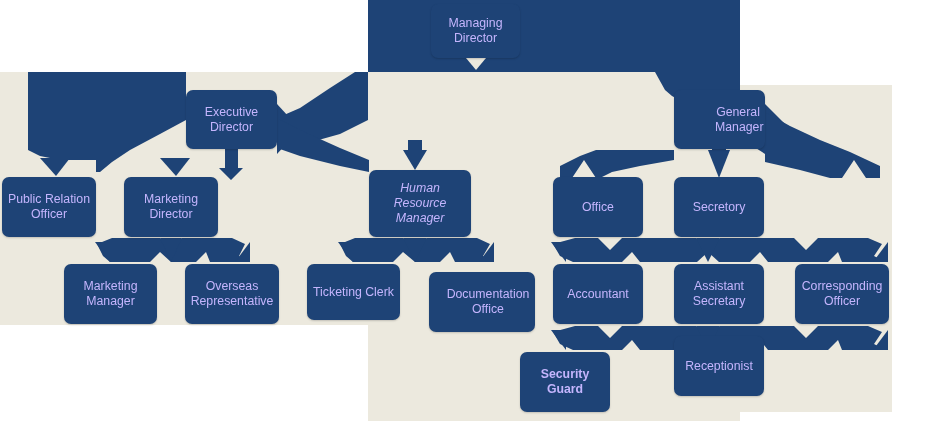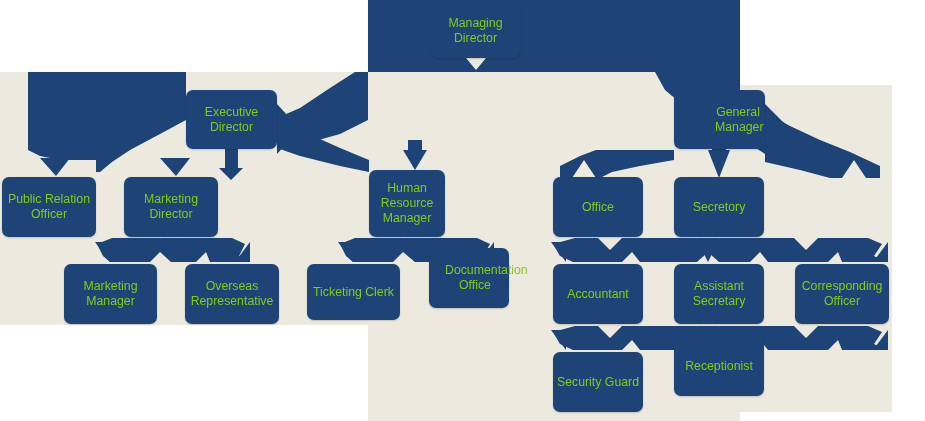--- a/index.html
+++ b/index.html
@@ -22,21 +22,21 @@
   #panel-right{left:552px; top:85px;  width:340px; height:327px;}
 
   
   #links{position:absolute;left:0;top:0;width:925px;height:421px;}
 
   
   .node{
     position:absolute;
     background:#1e4376;
     border-radius:7px;
-    color:#84cc16;
+    color:#c4b5fd;
     display:flex;
     align-items:center;
     justify-content:center;
     text-align:center;
     line-height:1.22;
     font-size:12.3px;
     box-sizing:border-box;
     padding:2px 4px;
     box-shadow:0 1px 2px rgba(0,0,0,.18);
   }
@@ -229,21 +229,21 @@
       <span>Public Relation</span>
       <span>Officer</span>
     </span>
   </div>
   <div class="node" style="left:124px;top:177px;width:94px;height:60px;">
     <span>
       <span>Marketing</span>
       <span>Director</span>
     </span>
   </div>
-  <div class="node" style="left:369px;top:170px;width:76px;height:67px;">
+  <div class="node" style="left:369px;top:170px;width:102px;height:67px;font-style:italic;">
     <span>
       <span>Human</span>
       <span>Resource</span>
       <span>Manager</span>
     </span>
   </div>
   <div class="node" style="left:553px;top:177px;width:90px;height:60px;">
     <span>
       <span>Office</span>
     </span>
@@ -264,21 +264,21 @@
     <span>
       <span>Overseas</span>
       <span>Representative</span>
     </span>
   </div>
   <div class="node" style="left:307px;top:264px;width:93px;height:56px;">
     <span>
       <span>Ticketing Clerk</span>
     </span>
   </div>
-  <div class="node" style="left:429px;top:248px;width:80px;height:60px;padding-left:16px;">
+  <div class="node" style="left:429px;top:272px;width:106px;height:60px;padding-left:16px;">
     <span>
       <span>Documentation</span>
       <span>Office</span>
     </span>
   </div>
   <div class="node" style="left:553px;top:264px;width:90px;height:60px;">
     <span>
       <span>Accountant</span>
     </span>
   </div>
@@ -288,21 +288,21 @@
       <span>Secretary</span>
     </span>
   </div>
   <div class="node" style="left:795px;top:264px;width:94px;height:60px;">
     <span>
       <span>Corresponding</span>
       <span>Officer</span>
     </span>
   </div>
 
-  <div class="node" style="left:553px;top:352px;width:90px;height:60px;">
+  <div class="node" style="left:520px;top:352px;width:90px;height:60px;font-weight:bold;">
     <span>
       <span>Security Guard</span>
     </span>
   </div>
   <div class="node" style="left:674px;top:336px;width:90px;height:60px;">
     <span>
       <span>Receptionist</span>
     </span>
   </div>
 

